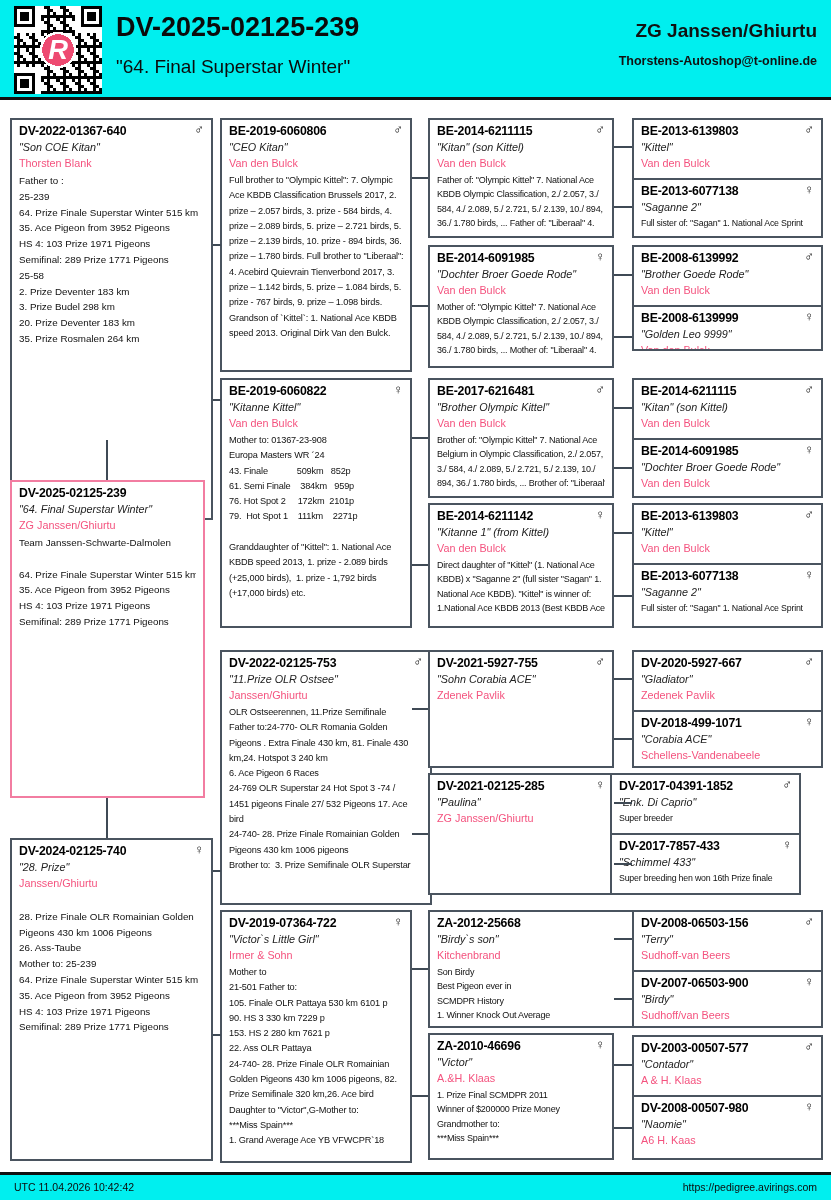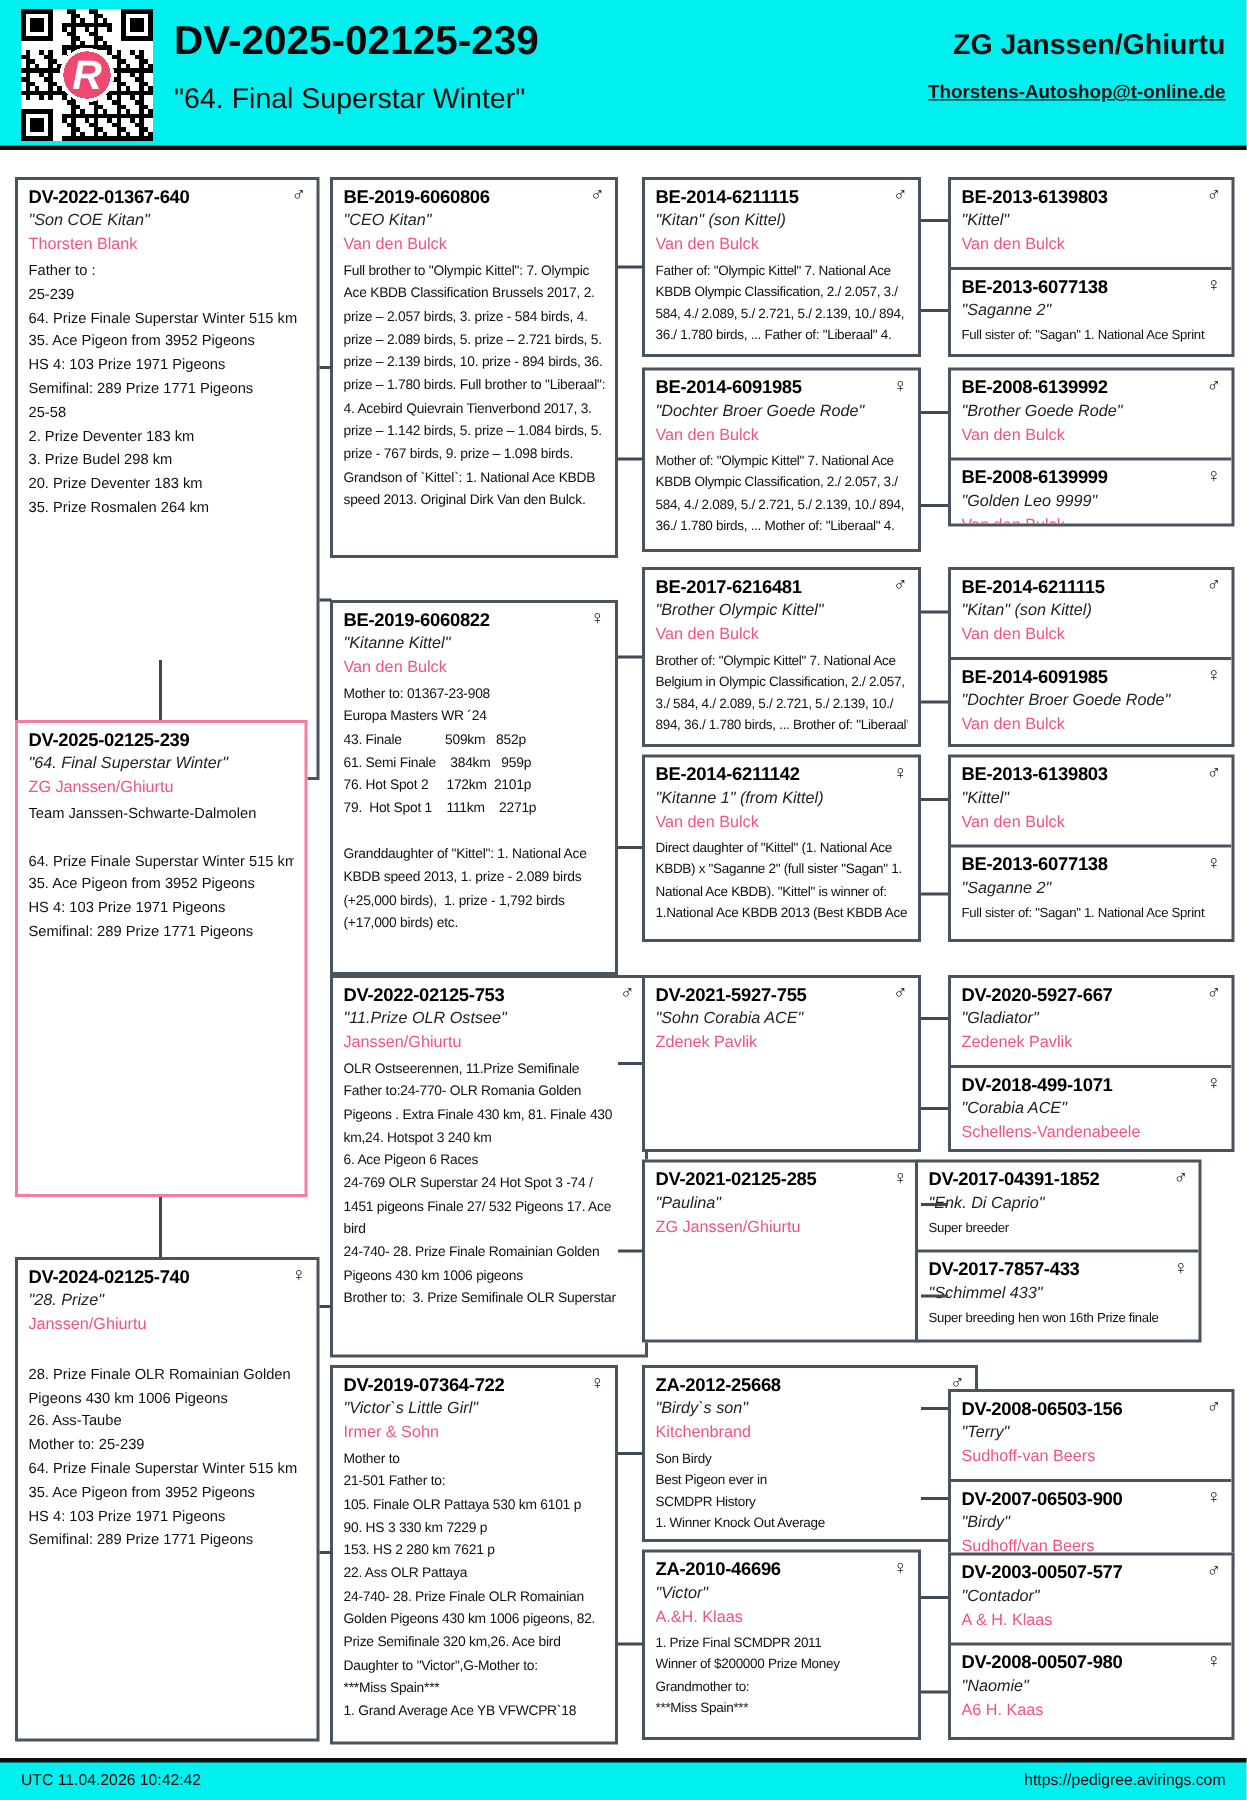--- a/index.html
+++ b/index.html
@@ -8,21 +8,21 @@
     font-family:"Liberation Sans",sans-serif;color:#111;overflow:hidden;
   }
   
   .banner{position:absolute;left:0;width:831px;background:#00efef;box-sizing:border-box;}
   #header{top:0;height:100px;border-bottom:3px solid #101010;}
   #footer{bottom:0;height:28px;border-top:3px solid #101010;padding-left:39px;}
   #qr{position:absolute;left:14px;top:6px;width:88px;height:88px;background:#fff;}
   #page-title{position:absolute;left:116px;top:12px;font-size:27px;font-weight:bold;color:#0b0b0b;}
   #page-subtitle{position:absolute;left:116px;top:56px;font-size:19px;color:#0b0b0b;}
   #loft-name{position:absolute;right:14px;top:20px;font-size:19px;font-weight:bold;text-align:right;}
-  #loft-email{position:absolute;right:14px;top:54px;font-size:12.5px;font-weight:bold;text-align:right;text-decoration:underline;}
+  #loft-email{position:absolute;right:14px;top:54px;font-size:12.5px;font-weight:bold;text-align:right;}
   #footer .ft{position:absolute;top:6px;font-size:10.5px;color:#0b0b0b;}
   #ts{left:14px;} #url{right:14px;}
 
   
   .pbox{position:absolute;background:#fff;border:2px solid #4a545f;box-sizing:border-box;
         padding:4px 7px;overflow:hidden;}
   .pbox.subject{border-color:#f27da1;}
   .phead{display:flex;justify-content:space-between;align-items:flex-start;}
   .pid{font-weight:bold;font-size:12.3px;color:#000;letter-spacing:-0.2px;white-space:nowrap;}
   .sex{font-size:13px;line-height:12px;color:#111;}
@@ -442,21 +442,21 @@
 prize – 2.057 birds, 3. prize - 584 birds, 4.
 prize – 2.089 birds, 5. prize – 2.721 birds, 5.
 prize – 2.139 birds, 10. prize - 894 birds, 36.
 prize – 1.780 birds. Full brother to "Liberaal":
 4. Acebird Quievrain Tienverbond 2017, 3.
 prize – 1.142 birds, 5. prize – 1.084 birds, 5.
 prize - 767 birds, 9. prize – 1.098 birds.
 Grandson of `Kittel`: 1. National Ace KBDB
 speed 2013. Original Dirk Van den Bulck.</div>
     </div>
-    <div class="pbox g2" style="left: 220px; top: 400px; width: 192px; height: 250px;">
+    <div class="pbox g2" style="left: 220px; top: 378px; width: 192px; height: 250px;">
       <div class="phead">
         <span class="pid">BE-2019-6060822</span>
         <span class="sex">♀</span>
       </div>
       <div class="pname">"Kitanne Kittel"</div>
       <div class="powner">Van den Bulck</div>
       <div class="pbody">Mother to: 01367-23-908
 Europa Masters WR ´24
 43. Finale            509km   852p
 61. Semi Finale    384km   959p
@@ -696,21 +696,21 @@
       </div>
       <div class="pentry">
         <div class="phead">
           <span class="pid">DV-2017-7857-433</span>
           <span class="sex">♀</span>
         </div>
         <div class="pname">"Schimmel 433"</div>
         <div class="pnote">Super breeding hen won 16th Prize finale</div>
       </div>
     </div>
-    <div class="pbox g4 g4box" style="left: 632px; top: 910px; width: 191px; height: 118px; margin-top: 16px;">
+    <div class="pbox g4 g4box" style="left: 632px; top: 910px; width: 191px; height: 118px;">
       <div class="pentry">
         <div class="phead">
           <span class="pid">DV-2008-06503-156</span>
           <span class="sex">♂</span>
         </div>
         <div class="pname">"Terry"</div>
         <div class="powner">Sudhoff-van Beers</div>
       </div>
       <div class="pentry">
         <div class="phead">

